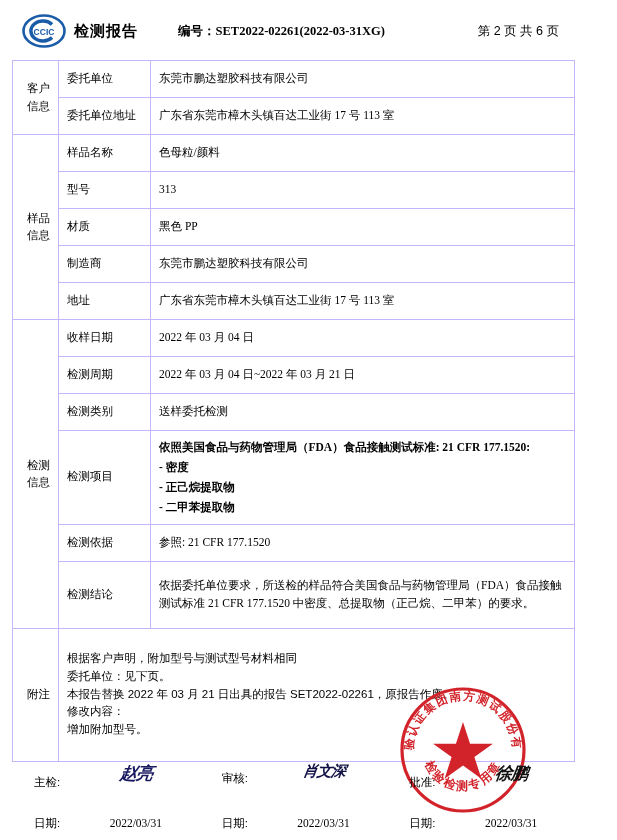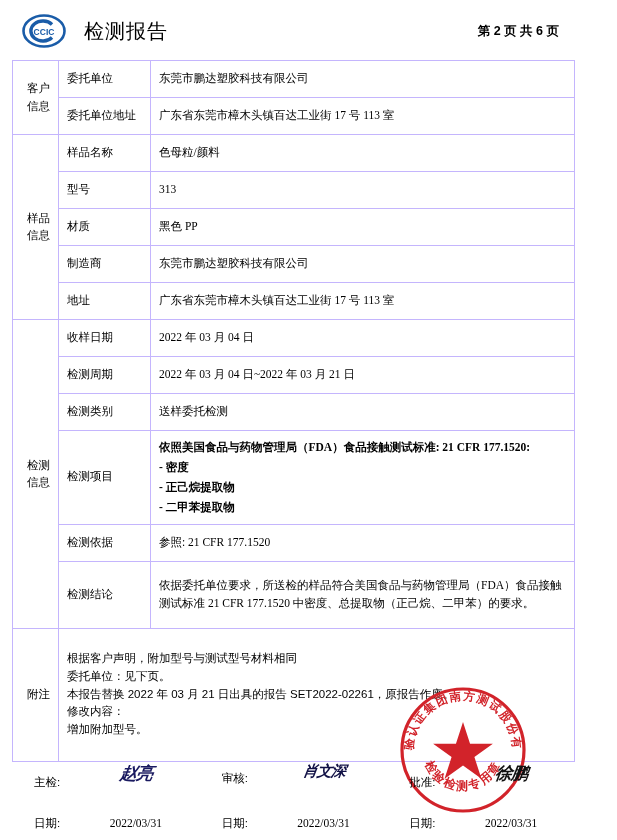--- a/index.html
+++ b/index.html
@@ -31,41 +31,41 @@
   }
   .logo {
     width: 44px;
     height: 34px;
     flex: 0 0 44px;
     position: relative;
   }
   .logo svg { display: block; }
   .header-title {
     font-family: "Liberation Sans", sans-serif;
-    font-weight: normal;
-    font-size: 20px;
+    font-weight: bold;
+    font-size: 15px;
     letter-spacing: 1px;
-    margin-left: 18px;
+    margin-left: 8px;
     white-space: nowrap;
   }
   .header-report-no {
     font-family: "Liberation Serif", serif;
     font-weight: bold;
     font-size: 12.5px;
     margin-left: 40px;
     white-space: nowrap;
   }
   .header-report-no .lbl {
     font-family: "Liberation Sans", sans-serif;
     font-size: 12.5px;
     font-weight: bold;
   }
   .header-page {
     font-family: "Liberation Sans", sans-serif;
-    font-weight: bold;
+    font-weight: normal;
     font-size: 12.5px;
     margin-left: auto;
     white-space: nowrap;
     padding-right: 6px;
     text-align: center;
   }
 
   
   table.main {
     border-collapse: collapse;
@@ -182,20 +182,23 @@
 
   <div class="header">
     <div class="logo">
       <svg width="44" height="34" viewBox="0 0 44 34">
         <ellipse cx="22" cy="17" rx="20.5" ry="15.5" fill="none" stroke="#1a5ca8" stroke-width="2.6"></ellipse>
         <path d="M30 10.5 A12 10 0 1 0 30 23.5" fill="none" stroke="#1a5ca8" stroke-width="3.4"></path>
         <text x="22" y="21" font-family="Liberation Sans, sans-serif" font-size="8.5" font-weight="bold" fill="#1a5ca8" text-anchor="middle">CCIC</text>
       </svg>
     </div>
     <div class="header-title">检测报告</div>
+    <div class="header-report-no">
+      <span class="lbl">编号：</span><span>SET2022-02261(2022-03-31XG)</span>
+    </div>
     <div class="header-page">第 2 页 共 6 页</div>
   </div>
 
   <table class="main">
     <colgroup>
       <col style="width:46px">
       <col style="width:92px">
       <col>
     </colgroup>
     <tbody>

